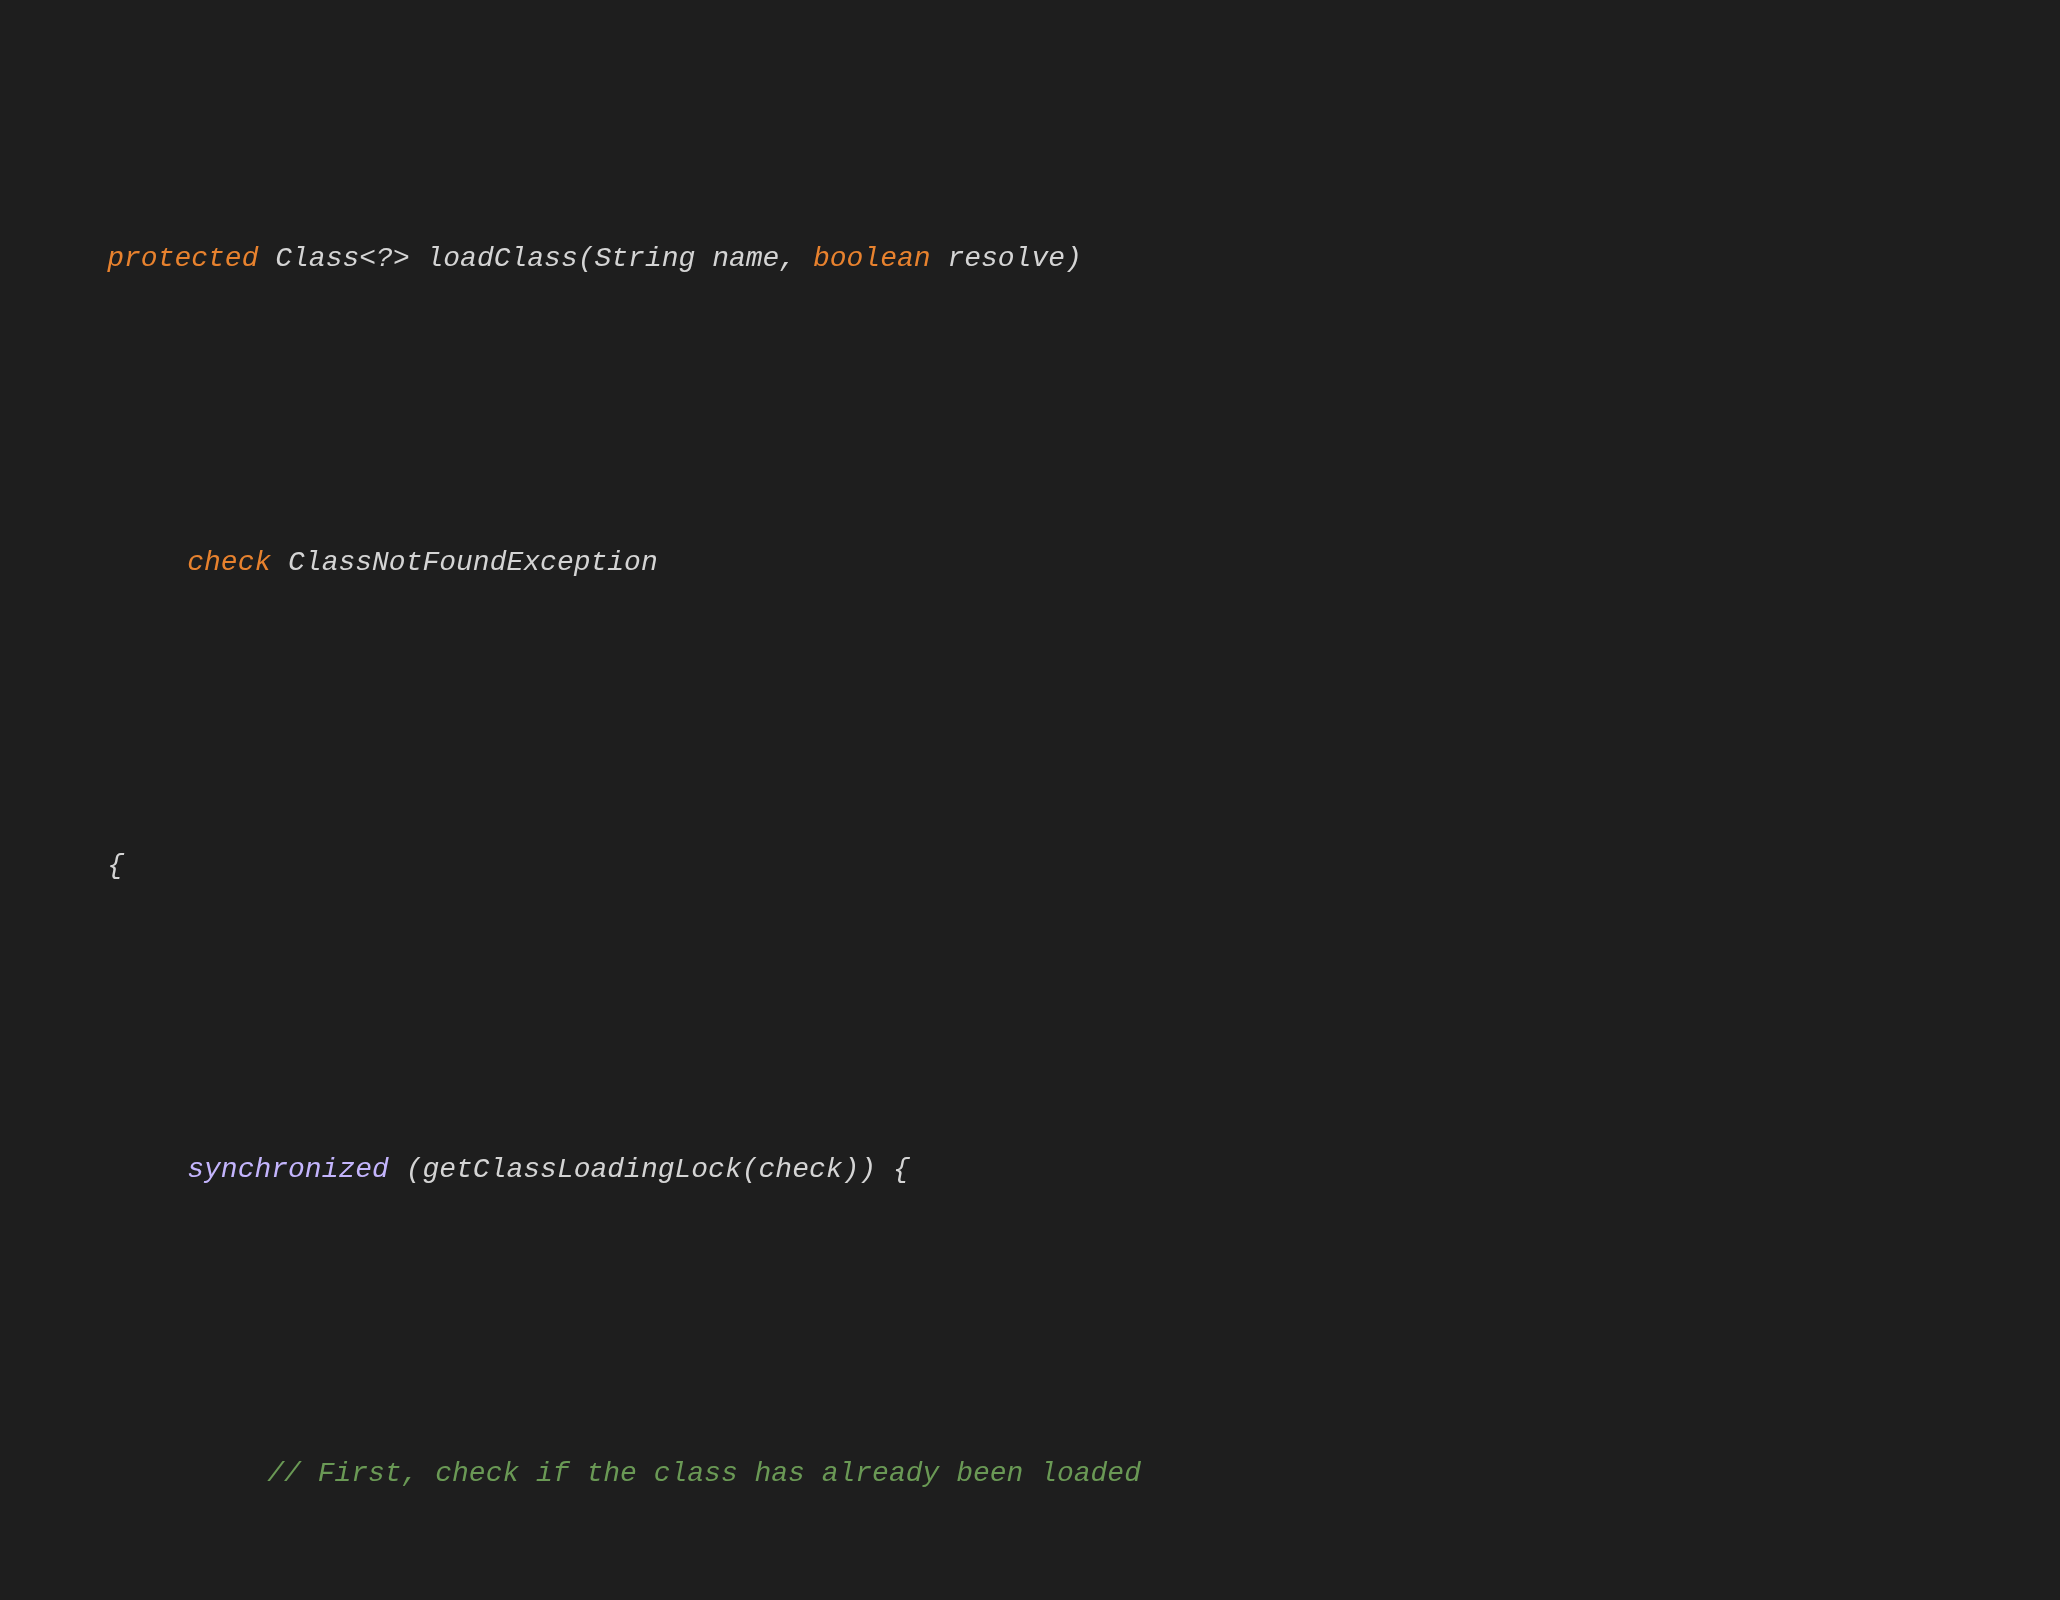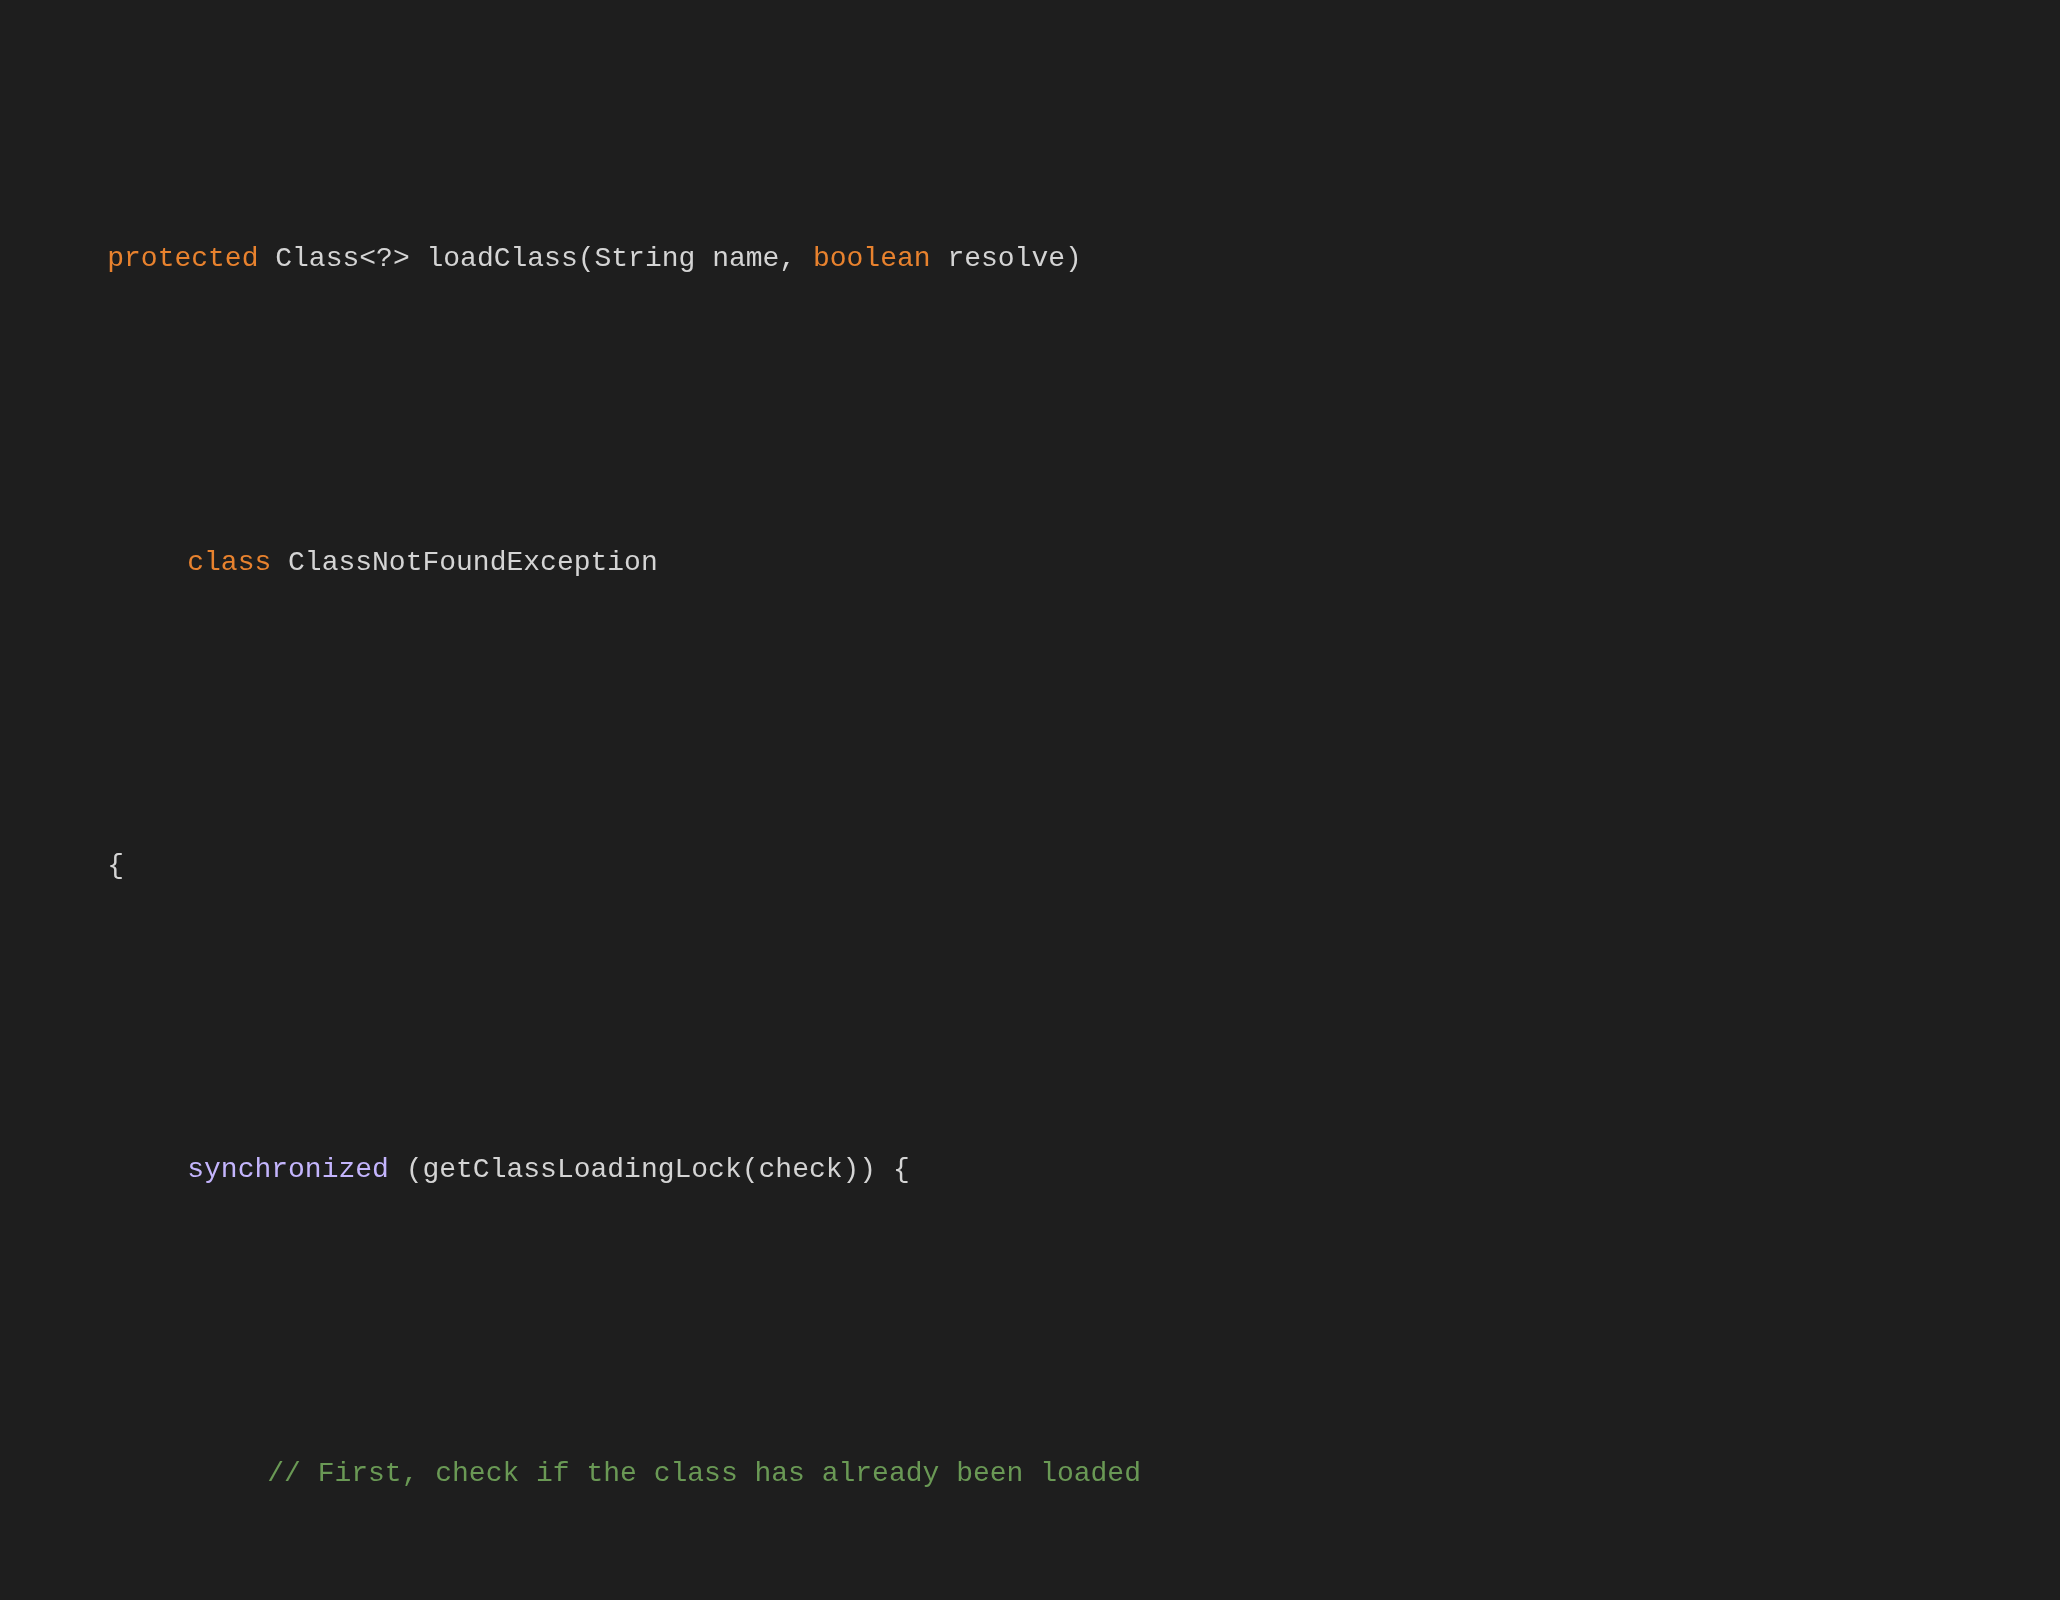--- a/index.html
+++ b/index.html
@@ -40,35 +40,36 @@
     .plain {
       color: #d4d4d4;
     }
 
     .indent-1 { padding-left: 80px; }
     .indent-2 { padding-left: 160px; }
 
     .code-line {
       display: block;
       position: relative;
+      font-style: italic;
     }
   </style>
 </head>
 <body>
 
 <div class="code-block">
 
   
   <div class="code-line">
     <span class="kw-bright-orange">protected</span><span class="plain"> Class&lt;?&gt; loadClass(String name, </span><span class="kw-bright-orange">boolean</span><span class="plain"> resolve)</span>
   </div>
 
   
   <div class="code-line indent-1">
-    <span class="kw-bright-orange">class</span><span class="plain"> ClassNotFoundException</span>
+    <span class="kw-bright-orange">check</span><span class="plain"> ClassNotFoundException</span>
   </div>
 
   
   <div class="code-line">
     <span class="plain">{</span>
   </div>
 
   
   <div class="code-line indent-1">
     <span class="kw-blue">synchronized</span><span class="plain"> (getClassLoadingLock(check)) {</span>

